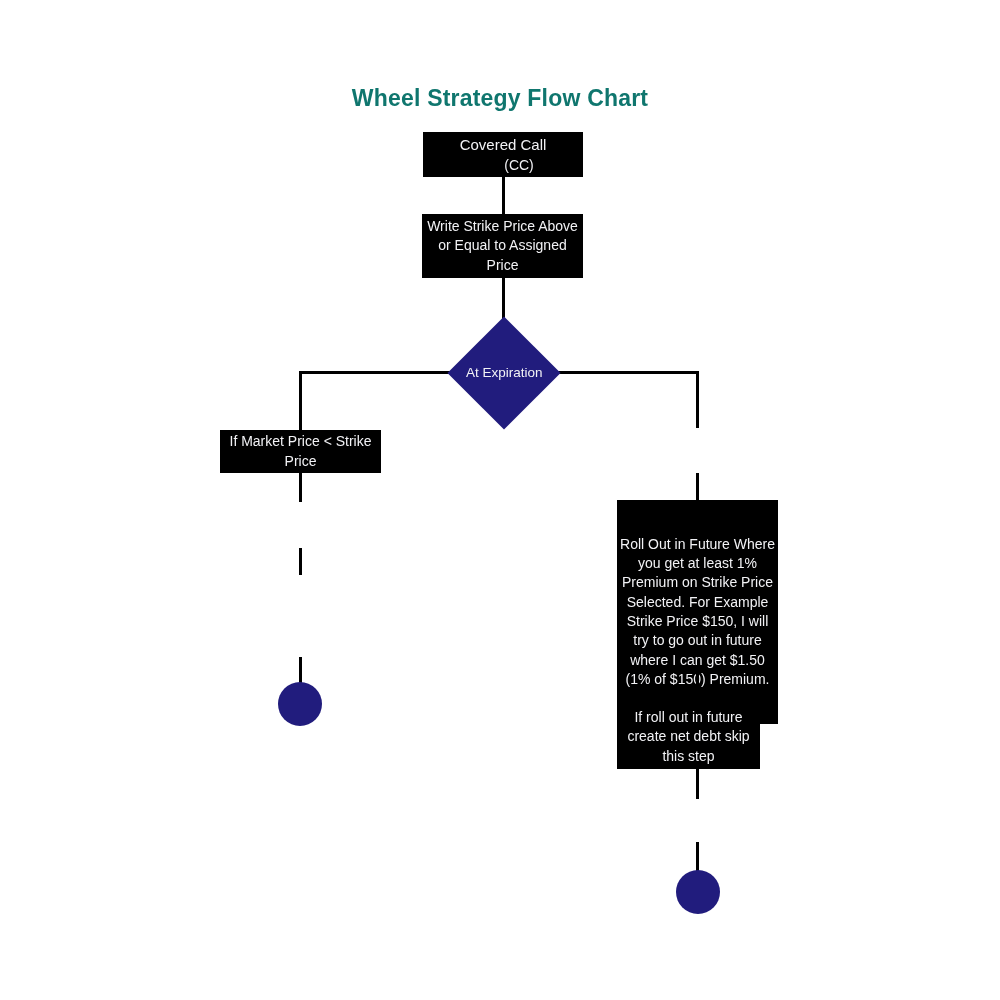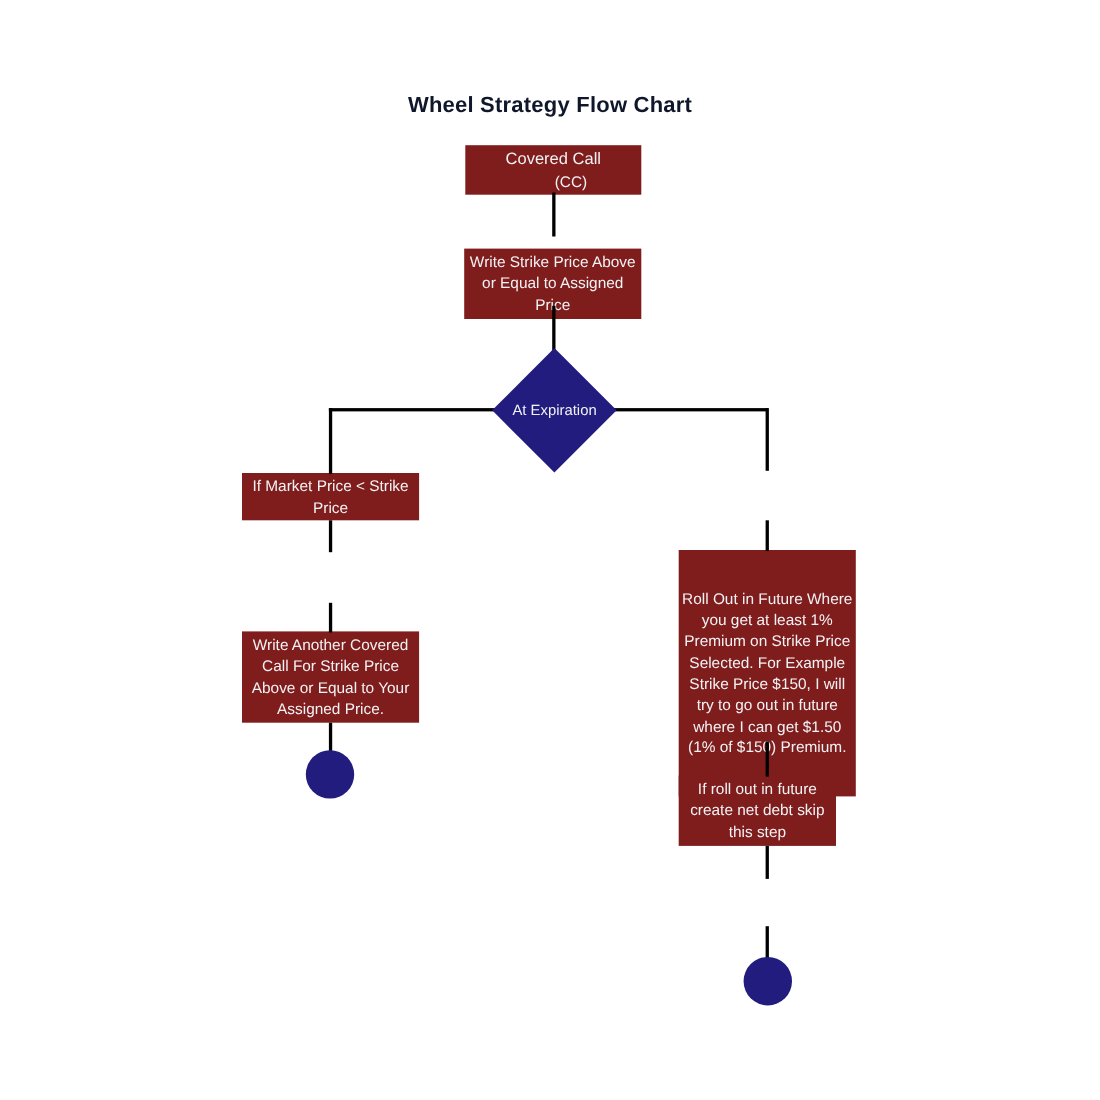--- a/index.html
+++ b/index.html
@@ -14,28 +14,28 @@
     height: 1000px;
     background: #ffffff;
     overflow: hidden;
   }
   .chart-title {
     position: absolute;
     left: 0;
     top: 85px;
     width: 1000px;
     text-align: center;
-    font-size: 20px;
+    font-size: 23px;
     font-weight: 700;
-    color: #0f172a;
+    color: #0f766e;
     letter-spacing: 0.2px;
   }
   .node {
     position: absolute;
-    background: #7f1d1d;
+    background: #000000;
     color: #f2f2f5;
     display: flex;
     flex-direction: column;
     align-items: center;
     justify-content: center;
     text-align: center;
     font-size: 14px;
     line-height: 1.38;
     box-sizing: border-box;
     padding: 2px 3px;
@@ -95,36 +95,33 @@
   <div class="line" style="left:696px; top:473px; width:3px; height:28px;"></div>
   <div class="line" style="left:696px; top:674px; width:3px; height:32px;"></div>
   <div class="line" style="left:696px; top:769px; width:3px; height:30px;"></div>
   <div class="line" style="left:696px; top:842px; width:3px; height:31px;"></div>
 
   <div class="node" style="left:423px; top:132px; width:160px; height:45px;">
     <span style="font-size:15px;">Covered Call</span>
     <span class="sublabel">(CC)</span>
   </div>
 
-  <div class="node" style="left:422px; top:214px; width:161px; height:64px;margin-top:12px;">
+  <div class="node" style="left:422px; top:214px; width:161px; height:64px;">
     <span>Write Strike Price Above or Equal to Assigned Price</span>
   </div>
 
   <div class="diamond" style="left:464px; top:333px; width:80px; height:80px;">
     <span class="diamond-label">At Expiration</span>
   </div>
 
   <div class="node" style="left:220px; top:430px; width:161px; height:43px;">
     <span>If Market Price &lt; Strike Price</span>
   </div>
 
 
-  <div class="node" style="left:220px; top:574px; width:161px; height:83px;">
-    <span>Write Another Covered Call For Strike Price Above or Equal to Your Assigned Price.</span>
-  </div>
 
   <div class="terminal" style="left:278px; top:682px;"></div>
 
 
   <div class="node" style="left:617px; top:500px; width:161px; height:224px;">
     <span>Roll Out in Future Where you get at least 1% Premium on Strike Price Selected. For Example Strike Price $150, I will try to go out in future where I can get $1.50 (1% of $150) Premium.</span>
   </div>
 
   <div class="node" style="left:617px; top:705px; width:143px; height:64px;">
     <span>If roll out in future create net debt skip this step</span>

